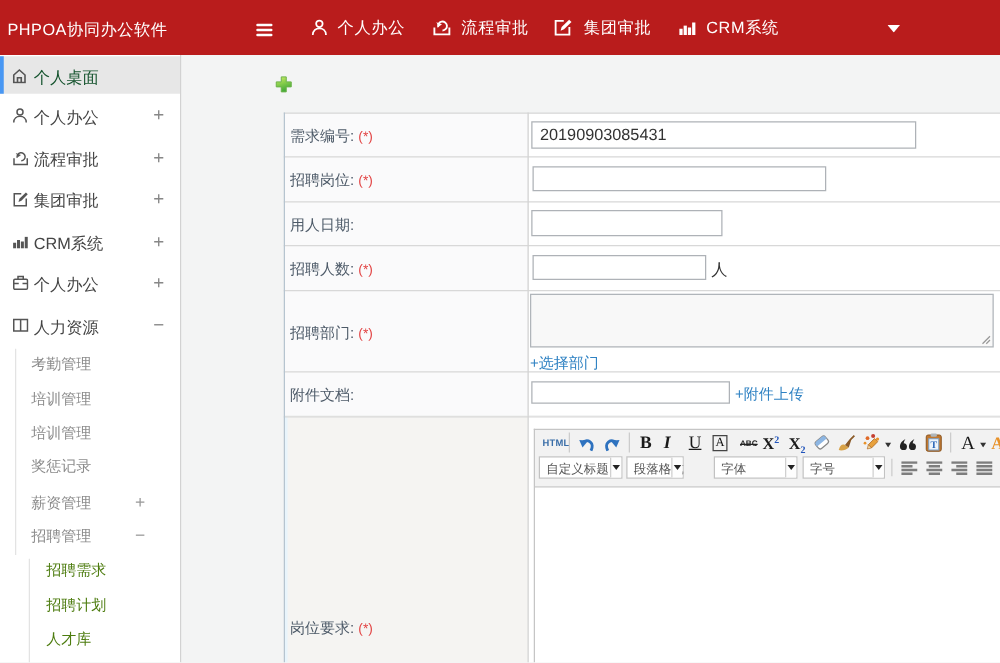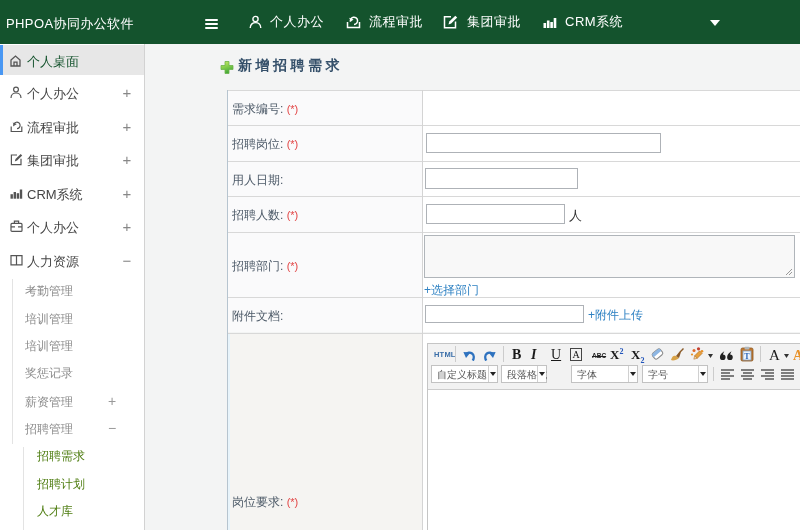--- a/index.html
+++ b/index.html
@@ -1,21 +1,21 @@
 <!DOCTYPE html>
 <html><head>
 <meta charset="utf-8">
 <style>
 * { margin:0; padding:0; box-sizing:border-box; }
 html,body { width:800px; height:530px; overflow:hidden; font-family:"Liberation Sans", sans-serif; background:#f3f4f4; }
 #page { position:relative; width:800px; height:530px; }
 .abs { position:absolute; }
 
 
-#topbar { position:absolute; left:0; top:0; width:800px; height:44px; background:#14532d; color:#fff; }
+#topbar { position:absolute; left:0; top:0; width:800px; height:44px; background:#b91c1c; color:#fff; }
 #logo { position:absolute; left:6px; top:15px; font-size:13px; color:#fff; letter-spacing:0.4px; }
 .tmenu { position:absolute; top:0; height:44px; line-height:44px; color:#fff; font-size:13px; letter-spacing:0.5px; }
 #burger span { display:block; width:13px; height:2px; background:#fff; border-radius:1px; margin-bottom:2px; }
 
 
 #sidebar { position:absolute; left:0; top:44px; width:145px; height:486px; background:#fff; border-right:1px solid #d2d2d2; }
 .sitem { position:absolute; left:0; width:144px; font-size:13px; color:#454545; }
 .sitem .txt { position:absolute; left:27px; top:-8px; }
 .sitem .pm { position:absolute; left:119px; top:-9px; width:16px; text-align:center; color:#878787; font-size:15px; font-weight:400; }
 .sub { position:absolute; left:25px; font-size:12px; color:#8c8c8c; }
@@ -159,21 +159,20 @@
   <svg class="abs" style="left:220px; top:60px;" width="14" height="15" viewBox="0 0 14 15">
     <defs>
         <linearGradient id="gp" x1="0" y1="0" x2="0.35" y2="1">
       <stop offset="0" stop-color="#d3ec66"></stop>
           <stop offset="0.45" stop-color="#8ed14e"></stop>
           <stop offset="1" stop-color="#44aa39"></stop>
     </linearGradient>
       </defs>
     <path d="M5 1.5 L9 1.5 L9 5.5 L13 5.5 L13 9.5 L9 9.5 L9 13.5 L5 13.5 L5 9.5 L1 9.5 L1 5.5 L5 5.5 Z" fill="url(#gp)" stroke="#6cb24a" stroke-width="0.8"></path>
   </svg>
-  <div id="ptitle">新增招聘需求</div>
 
   <div class="abs cellL" style="left:228px; top:91px; width:194px; height:241px;"></div>
   <div class="abs" style="left:423px; top:91px; width:377px; height:241px; background:#fff;"></div>
   <div class="abs" style="left:228px; top:333px; width:194px; height:197px; background:#f5f4f2; border-left:2px solid #e8f4fb; margin-left:0;"></div>
   <div class="abs" style="left:423px; top:333px; width:377px; height:197px; background:#fff;"></div>
 
   <div class="abs" style="left:227px; top:90px; width:573px; height:1px; background:#d8d8d8;"></div>
   <div class="abs" style="left:227px; top:125px; width:573px; height:1px; background:#d8d8d8;"></div>
   <div class="abs" style="left:227px; top:161px; width:573px; height:1px; background:#d8d8d8;"></div>
   <div class="abs" style="left:227px; top:196px; width:573px; height:1px; background:#d8d8d8;"></div>
@@ -184,20 +183,21 @@
   <div class="abs" style="left:422px; top:90px; width:1px; height:440px; background:#d4d4d4;"></div>
 
   <div class="lbl" style="top:101px;">需求编号: <span class="st">(*)</span></div>
   <div class="lbl" style="top:136px;">招聘岗位: <span class="st">(*)</span></div>
   <div class="lbl" style="top:172px;">用人日期:</div>
   <div class="lbl" style="top:207px;">招聘人数: <span class="st">(*)</span></div>
   <div class="lbl" style="top:258px;">招聘部门: <span class="st">(*)</span></div>
   <div class="lbl" style="top:308px;">附件文档:</div>
   <div class="lbl" style="top:494px;">岗位要求: <span class="st">(*)</span></div>
 
+  <div class="inp" style="left:425px; top:97px; width:308px; height:22px; line-height:20px;">20190903085431</div>
   <div class="inp" style="left:426px; top:133px; width:235px; height:20px;"></div>
   <div class="inp" style="left:425px; top:168px; width:153px; height:21px;"></div>
   <div class="inp" style="left:426px; top:204px; width:139px; height:20px;"></div>
   <div class="abs" style="left:569px; top:207px; font-size:13px; color:#333;">人</div>
 
   <div class="abs" style="left:424px; top:235px; width:371px; height:43px; border:1px solid #b0b5ba; background:#f8f8f8;">
     <svg style="position:absolute; right:1px; bottom:1px;" width="8" height="8" viewBox="0 0 8 8">
       <path d="M7 1 L1 7 M7 4 L4 7" stroke="#999" stroke-width="1"></path>
     </svg>
   </div>

